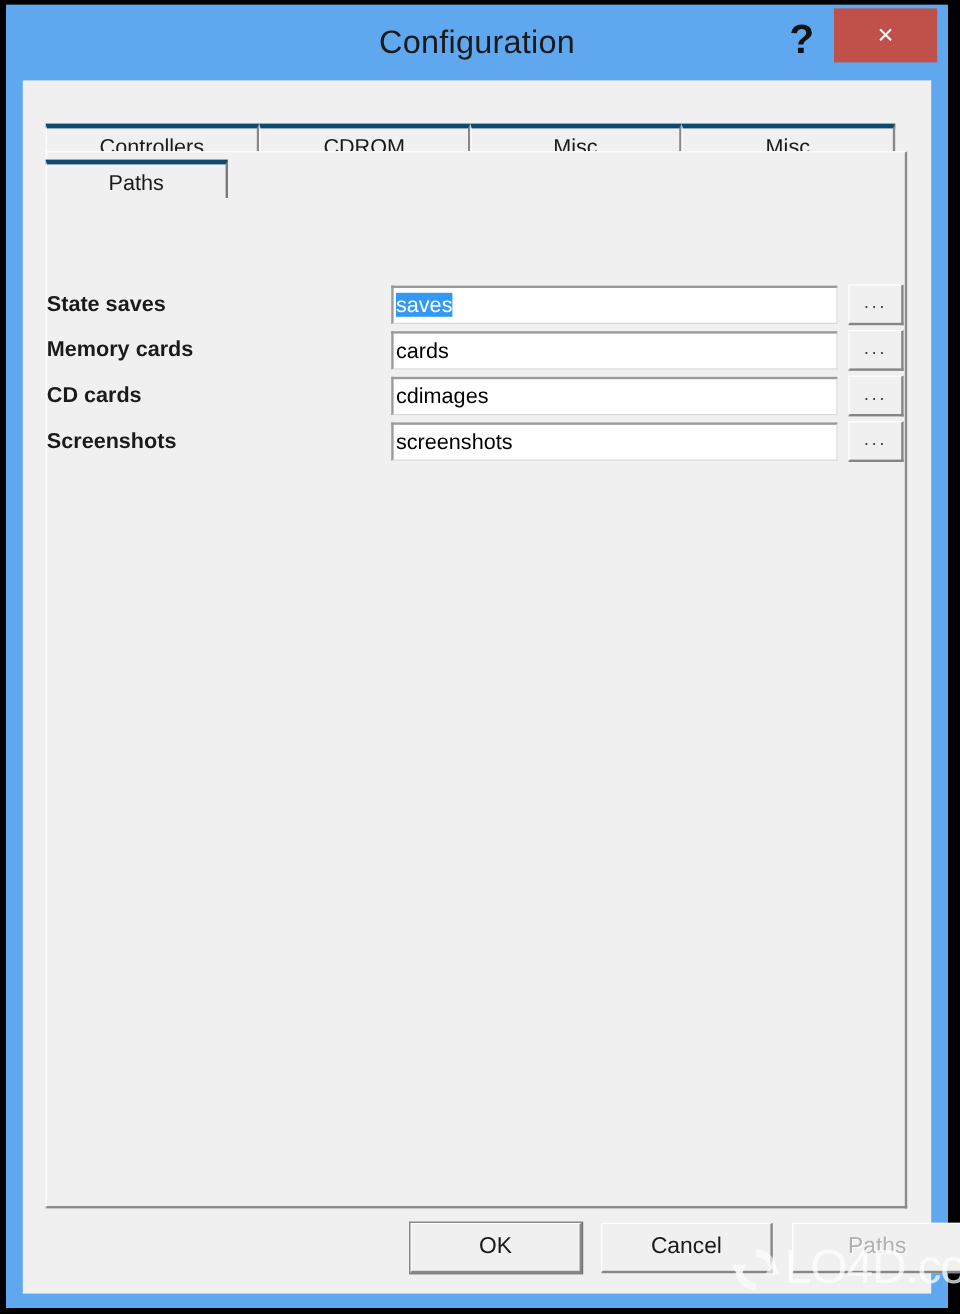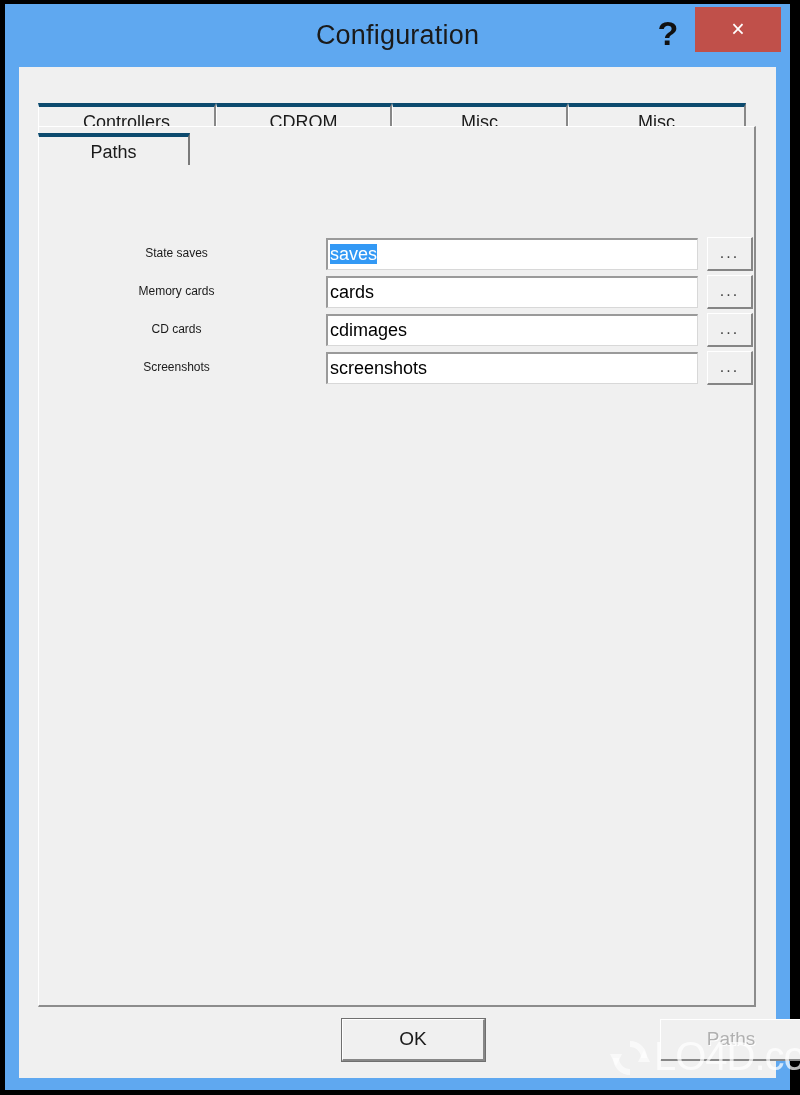--- a/index.html
+++ b/index.html
@@ -146,24 +146,25 @@
     width: 718px;
     height: 38px;
   }
   .row-label {
     position: absolute;
     left: 0px;
     top: 0px;
     width: 275px;
     height: 30px;
     line-height: 30px;
-    text-align: center;
-    font-size: 12px;
+    text-align: left;
+    font-size: 18px;
     color: #1a1a1a;
     white-space: nowrap;
+    font-weight: bold;
   }
   .row-input {
     position: absolute;
     left: 287px;
     top: 0px;
     width: 372px;
     height: 32px;
     box-sizing: border-box;
     background: #ffffff;
     border: 1px solid #8d8d8d;
@@ -320,20 +321,21 @@
           <div class="form-row" style="top: 225px;">
             <div class="row-label">Screenshots</div>
             <div class="row-input">screenshots</div>
             <div class="browse-button">...</div>
           </div>
         </div>
     </div>
 
     <div id="footer">
       <div class="footer-button" id="ok-button">OK</div>
+      <div class="footer-button" id="cancel-button">Cancel</div>
       <div class="footer-button" id="apply-button">Paths</div>
     </div>
 
   </div>
 </div>
 
 <div id="watermark">
   <span id="watermark-logo">
     <svg width="44" height="44" viewBox="0 0 44 44">
       <g fill="rgba(255,255,255,0.62)">

